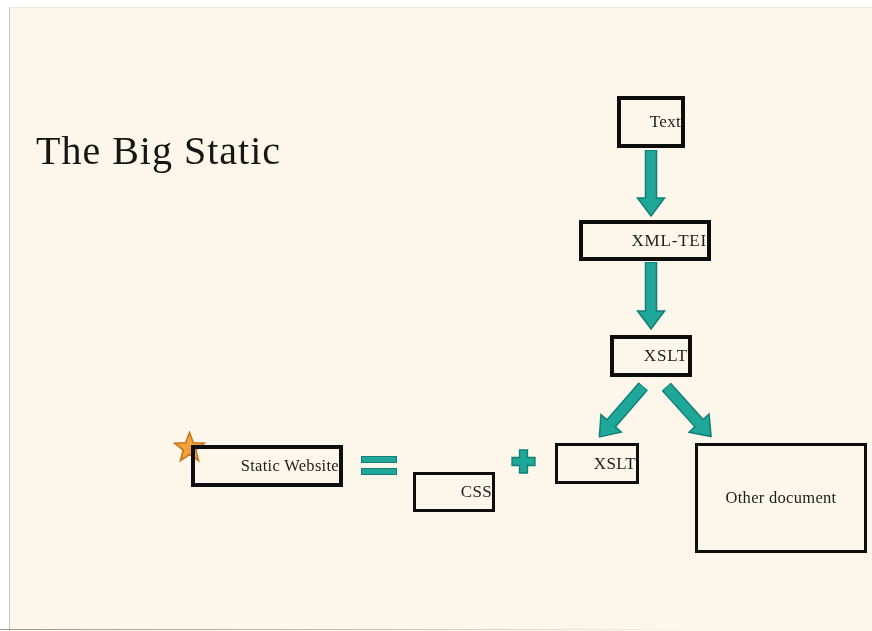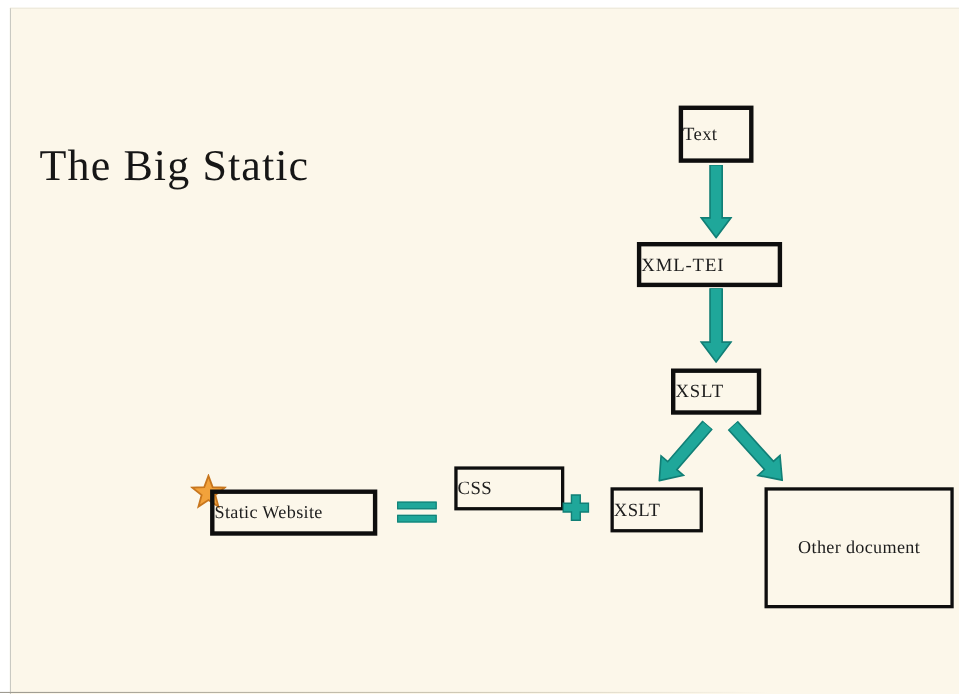--- a/index.html
+++ b/index.html
@@ -20,29 +20,29 @@
     background:linear-gradient(to right,#9d9a90,#cfc9b6 60%,rgba(207,201,182,0));
   }
   .title {
     position:absolute; left:36px; top:127px;
     font-size:40px; color:#161616; letter-spacing:1px;
     white-space:nowrap;
   }
   .box {
     position:absolute; box-sizing:border-box;
     border:3px solid #0e0e0e;
-    display:flex; align-items:center; justify-content:flex-start;
+    display:flex; align-items:center; justify-content:flex-end;
     color:#1d1d1d; font-size:17px; letter-spacing:0.3px;
     text-align:center;
   }
   .box-text            { left:617px; top:96px;  width:68px;  height:52px; border-width:4px; }
   .box-xmltei          { left:579px; top:220px; width:132px; height:41px; border-width:4px; letter-spacing:0.8px; }
   .box-xslt            { left:610px; top:335px; width:82px;  height:42px; border-width:4px; letter-spacing:0.8px; }
   .box-static-website  { left:191px; top:445px; width:152px; height:42px; border-width:4px; font-size:16.5px; }
-  .box-css             { left:413px; top:424px; width:100px;  height:40px; }
+  .box-css             { left:413px; top:472px; width:82px;  height:40px; }
   .box-html            { left:555px; top:443px; width:84px;  height:41px; }
   .box-other {
     left:695px; top:443px; width:172px; height:110px;
     flex-direction:row; justify-content:center;
   }
   .other-line { font-size:16.5px; line-height:26px; white-space:nowrap; }
 
   .arrow { position:absolute; }
   .arrow-1 { left:636px; top:150px; }
   .arrow-2 { left:636px; top:262px; }

